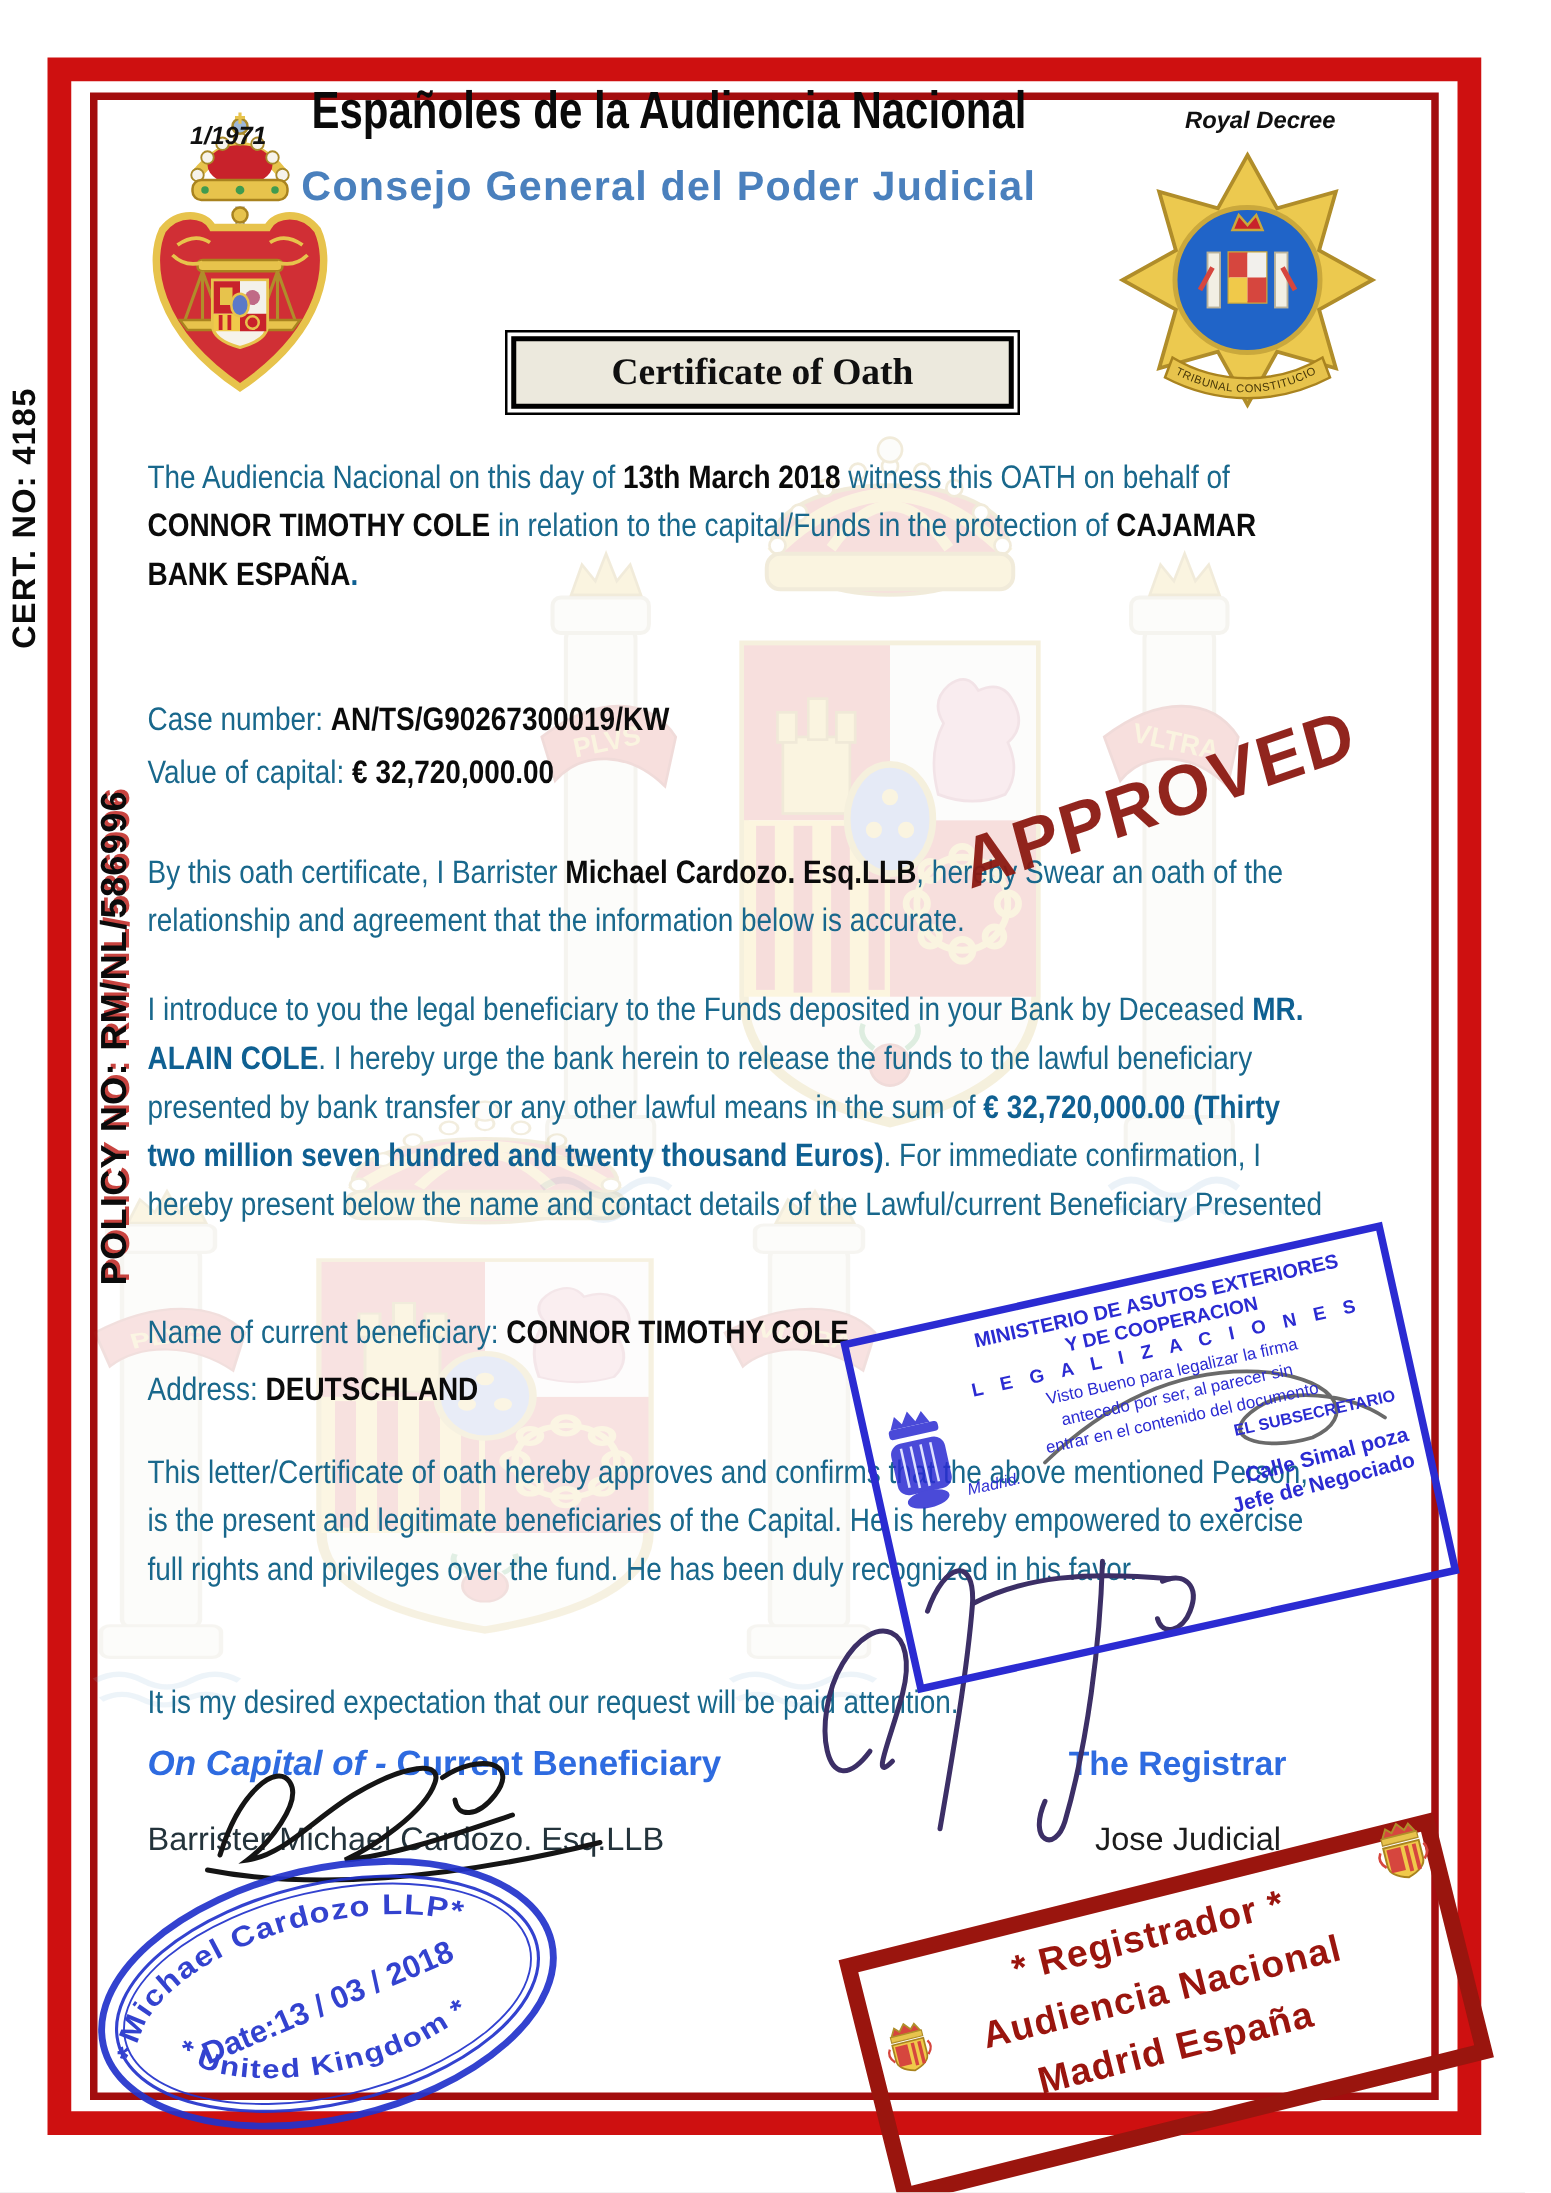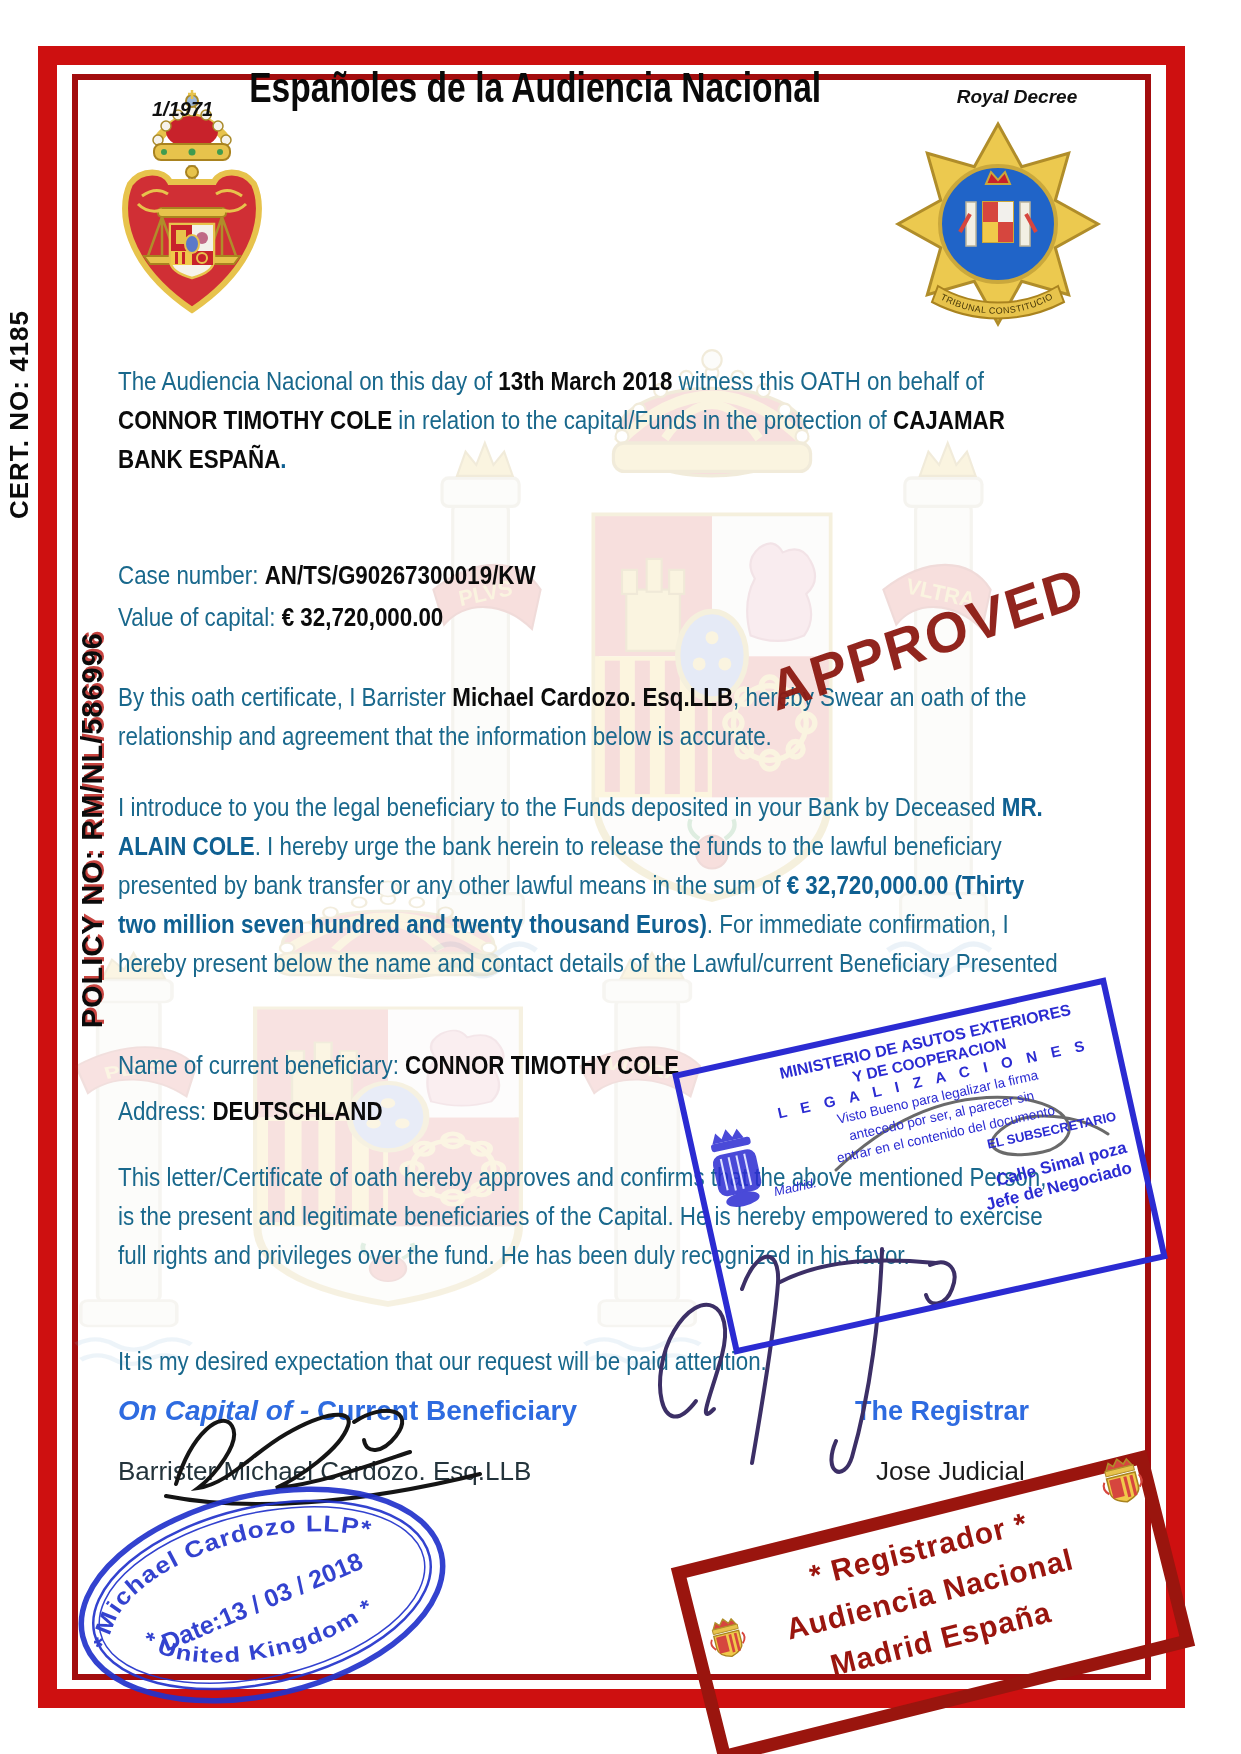--- a/index.html
+++ b/index.html
@@ -9,21 +9,21 @@
   
   .frame-outer{position:absolute;left:38px;top:46px;width:1109px;height:1624px;border:19px solid #ce1010;}
   .frame-inner{position:absolute;left:72px;top:74px;width:1067px;height:1594px;border:6px solid #a30d0e;}
   
   .vtext{writing-mode:vertical-rl;transform:rotate(180deg);font-weight:800;color:#0b0b0b;white-space:nowrap;}
   .cert-no{left:4px;top:310px;font-size:26px;letter-spacing:1px;}
   .policy-no{left:76px;top:632px;font-size:29px;letter-spacing:1px;text-shadow:2.5px 2px 0 rgba(190,35,30,.85);}
   
   .doc-title{left:80px;top:64px;width:1138px;text-align:center;font-size:42px;font-weight:900;color:#0a0a0a;
              transform:scaleX(.8);transform-origin:0 0;letter-spacing:0px;}
-  .royal-decree{left:922px;top:86px;width:190px;text-align:center;font-size:19px;font-weight:800;font-style:italic;color:#101010;}
+  .royal-decree{left:948px;top:86px;width:190px;font-size:19px;font-weight:800;font-style:italic;color:#101010;}
   .council{left:80px;top:130px;width:910px;text-align:center;font-size:33px;font-weight:800;color:#4a80bd;letter-spacing:1px;}
   .addr{left:80px;top:172px;width:910px;text-align:center;font-size:23px;font-weight:700;font-family:"Liberation Serif",serif;color:#111;}
   .crest-year{left:152px;top:98px;font-size:20px;font-weight:900;font-style:italic;color:#101010;z-index:5;}
   .certbox-outer{left:404px;top:264px;width:402px;border:2px solid #000;background:#fff;padding:3px;z-index:4;}
   .certbox-inner{border:4px solid #000;background:#ece9dd;text-align:center;font-family:"Liberation Serif",serif;
                  font-size:30px;font-weight:800;color:#101010;padding:8px 0;}
   
   .bodytext{left:118px;width:1100px;transform:scaleX(.86);transform-origin:0 0;
             font-size:26px;line-height:39px;color:#19688c;z-index:2;}
   .seg-n{}
@@ -204,20 +204,21 @@
     <circle cx="90" cy="150" r="6" fill="#c06a86"></circle>
     <rect x="63" y="164" width="3" height="12" fill="#c8222b"></rect>
       <rect x="70" y="164" width="3" height="12" fill="#c8222b"></rect>
     <circle cx="90" cy="170" r="5" fill="none" stroke="#e7c34c" stroke-width="2"></circle>
     <ellipse cx="80" cy="156" rx="7" ry="9" fill="#5b79c9" stroke="#e7c34c" stroke-width="2"></ellipse>
   </svg>
   <div class="abs crest-year">1/1971</div>
 
   <div class="abs doc-title">Españoles de la Audiencia Nacional</div>
   <div class="abs royal-decree">Royal Decree</div>
+  <div class="abs council">Consejo General del Poder Judicial</div>
 
   <svg class="abs" style="left:882px;top:118px;z-index:3;" width="232" height="212" viewBox="0 0 232 212">
     <g stroke="#d8b43a" stroke-width="2">
       <line x1="116" y1="106" x2="116" y2="10"></line>
         <line x1="116" y1="106" x2="184" y2="38"></line>
       <line x1="116" y1="106" x2="212" y2="106"></line>
         <line x1="116" y1="106" x2="184" y2="174"></line>
       <line x1="116" y1="106" x2="116" y2="202"></line>
         <line x1="116" y1="106" x2="48" y2="174"></line>
       <line x1="116" y1="106" x2="20" y2="106"></line>
@@ -236,20 +237,23 @@
     <rect x="116" y="104" width="15" height="20" fill="#d6463e"></rect>
     <path d="M104,66 l5,-12 l7,8 l7,-8 l5,12 z" fill="#c8222b" stroke="#caa83c" stroke-width="2"></path>
     <path d="M88,96 l-10,18 M144,96 l10,18" stroke="#d6463e" stroke-width="4"></path>
     <path d="M56,168 C92,190 140,190 176,168 L182,184 C140,206 92,206 50,184 Z" fill="#e7c34c" stroke="#a9831f" stroke-width="2"></path>
     <path id="badge-banner-path" d="M58,181 C96,201 136,201 174,179" fill="none"></path>
     <text font-size="9" fill="#463607" letter-spacing="0.5">
       <textPath href="#badge-banner-path">TRIBUNAL CONSTITUCIONAL</textPath>
     </text>
   </svg>
 
+  <div class="abs certbox-outer">
+    <div class="certbox-inner">Certificate of Oath</div>
+  </div>
 
   <div class="abs bodytext" style="top:362px;"><span class="seg-n">The Audiencia Nacional on this day of </span><span class="seg-bk">13th March 2018</span><span class="seg-n"> witness this OATH on behalf of </span><span class="seg-bk">CONNOR TIMOTHY COLE</span><span class="seg-n">  in relation to the capital/Funds in the protection of </span><span class="seg-bk">CAJAMAR BANK ESPAÑA</span><span class="seg-bt">.</span></div>
   <div class="abs bodytext" style="top:556px;"><span class="seg-n">Case number: </span><span class="seg-bk">AN/TS/G90267300019/KW</span></div>
   <div class="abs bodytext" style="top:598px;"><span class="seg-n">Value of capital: </span><span class="seg-bk">€ 32,720,000.00</span></div>
   <div class="abs bodytext" style="top:678px;"><span class="seg-n">By this oath certificate, I Barrister </span><span class="seg-bk">Michael Cardozo. Esq.LLB</span><span class="seg-n">, hereby Swear an oath of the relationship and agreement that the information below is accurate.</span></div>
   <div class="abs bodytext" style="top:788px;"><span class="seg-n">I introduce to you the legal beneficiary to the Funds deposited in your Bank by Deceased </span><span class="seg-bt">MR. ALAIN COLE</span><span class="seg-n">. I hereby urge the bank herein to release the funds to the lawful beneficiary presented by bank transfer or any other lawful means in the sum of </span><span class="seg-bt">€ 32,720,000.00 (Thirty two million seven hundred and twenty thousand Euros)</span><span class="seg-n">. For immediate confirmation, I hereby present below the name and contact details of the Lawful/current Beneficiary Presented</span></div>
   <div class="abs bodytext" style="top:1046px;"><span class="seg-n"> Name of current beneficiary: </span><span class="seg-bk">CONNOR TIMOTHY COLE</span></div>
   <div class="abs bodytext" style="top:1092px;"><span class="seg-n"> Address: </span><span class="seg-bk">DEUTSCHLAND</span></div>
   <div class="abs bodytext" style="top:1158px;">This letter/Certificate of oath hereby approves and confirms that the above mentioned Person, is the present and legitimate beneficiaries of the Capital. He is hereby empowered to exercise full rights and privileges over the fund. He has been duly recognized in his favor.</div>
   <div class="abs bodytext" style="top:1342px;">It is my desired expectation that our request will be paid attention.</div>

